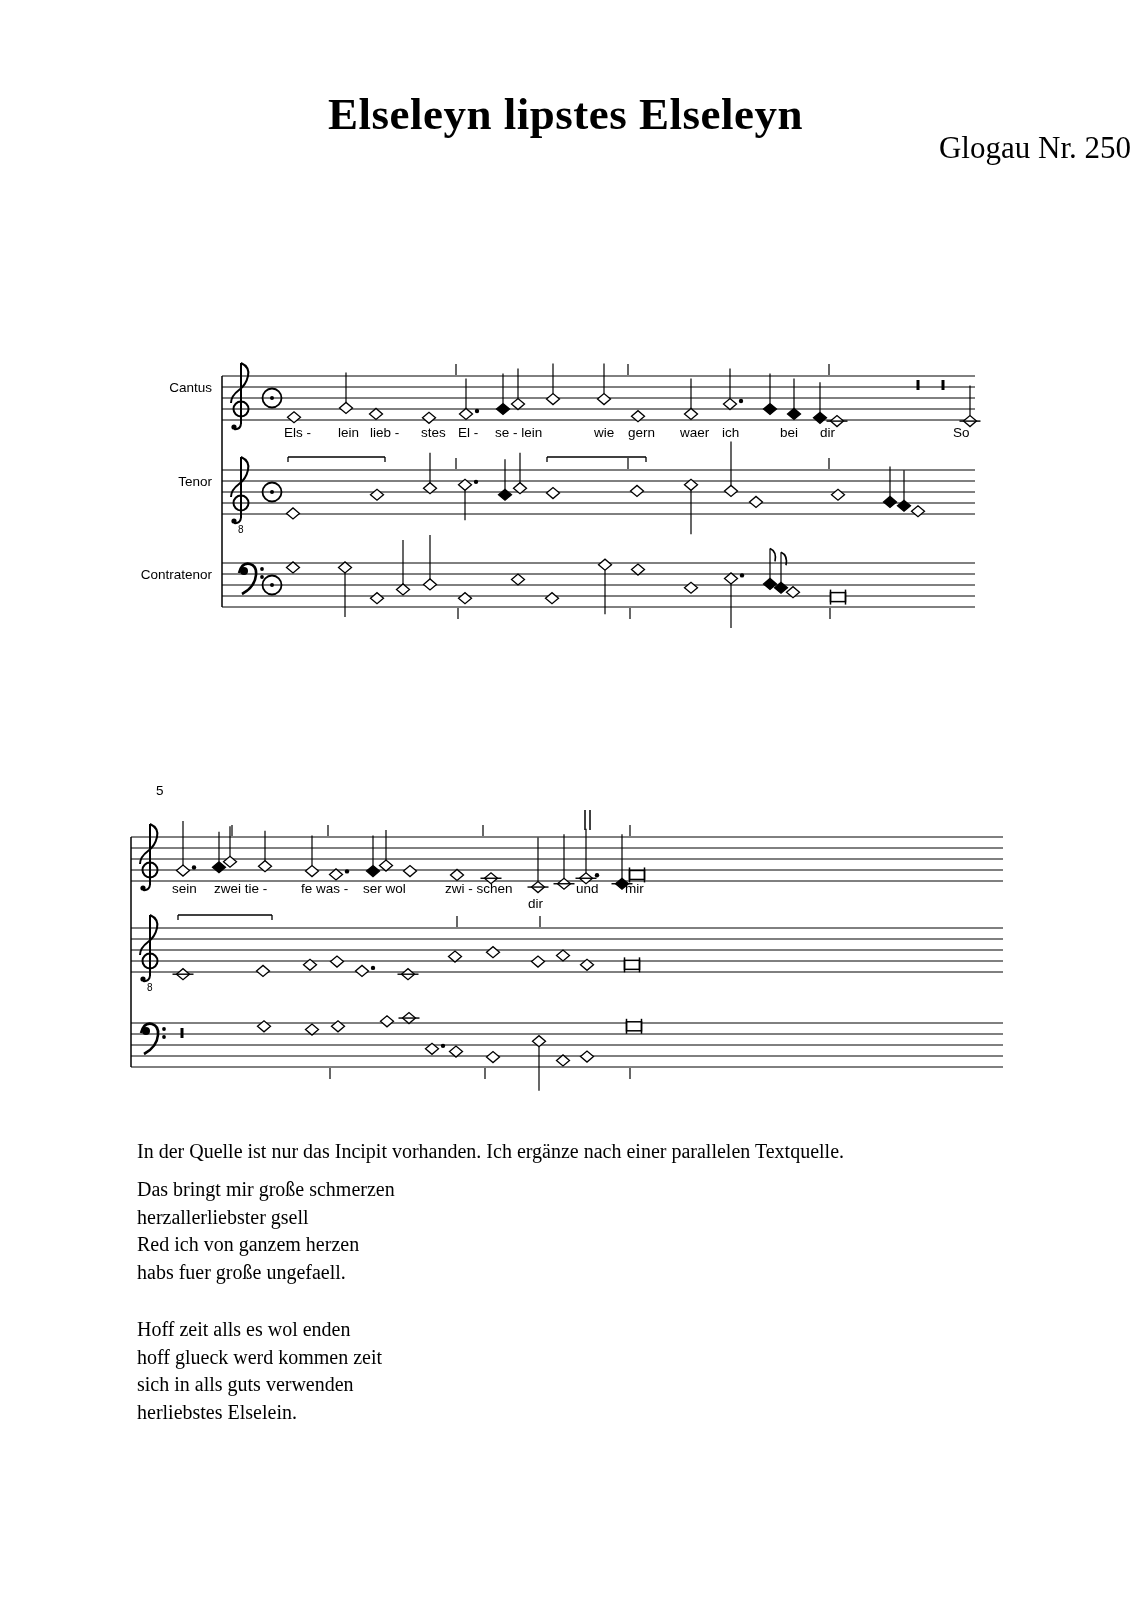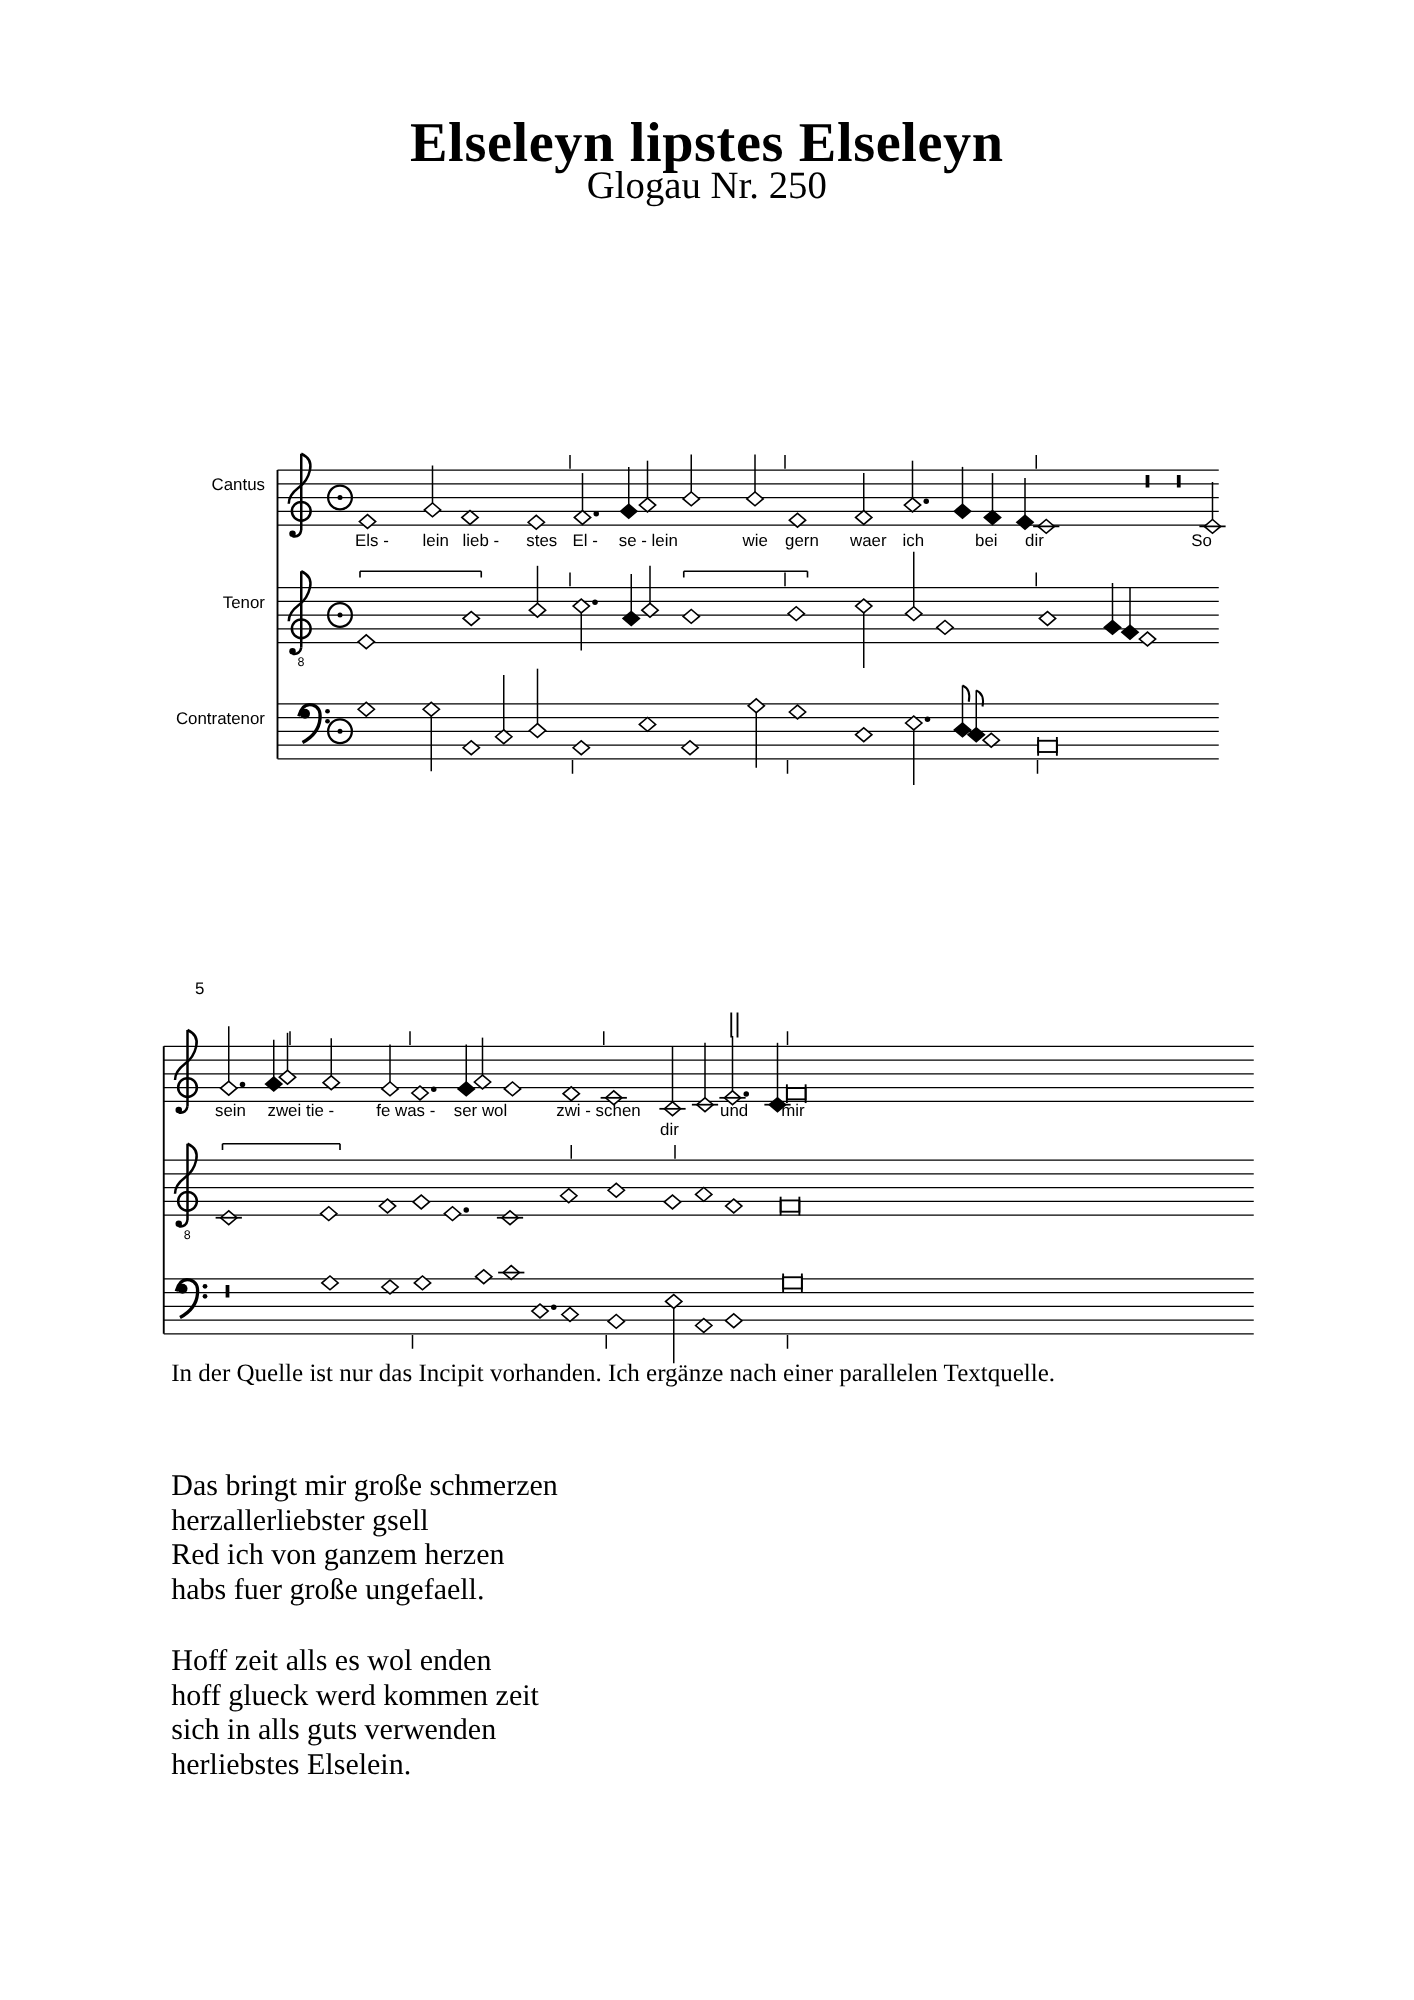--- a/index.html
+++ b/index.html
@@ -2,24 +2,24 @@
 <html><head>
 <meta charset="utf-8">
 <style>
   html,body{margin:0;padding:0;}
   body{
     width:1131px;height:1600px;background:#ffffff;position:relative;
     font-family:"Liberation Serif", serif;color:#000;
   }
   .title-block{position:absolute;top:92px;left:0;width:1131px;text-align:center;}
   .title-block h1{font-size:45px;font-weight:bold;margin:0;line-height:1.0;letter-spacing:0.5px;}
-  .subtitle{font-size:31px;line-height:1.0;margin-top:-5px;}
+  .subtitle{font-size:31px;line-height:1.0;margin-top:-5px;text-align:right;}
   #score-svg{position:absolute;left:0;top:0;}
-  .comment{position:absolute;left:137px;top:1088px;font-size:20px;}
-  .stanza{position:absolute;left:137px;font-size:24px;line-height:27.5px;}
+  .comment{position:absolute;left:137px;top:1140px;font-size:20px;}
+  .stanza{position:absolute;left:137px;font-size:20px;line-height:27.5px;}
   #stanza1{top:1176px;}
   #stanza2{top:1316px;}
   .stanza div{white-space:pre;}
 </style>
 </head>
 <body>
 
 <div class="title-block">
   <h1>Elseleyn lipstes Elseleyn</h1>
   <div class="subtitle">Glogau Nr. 250</div>

